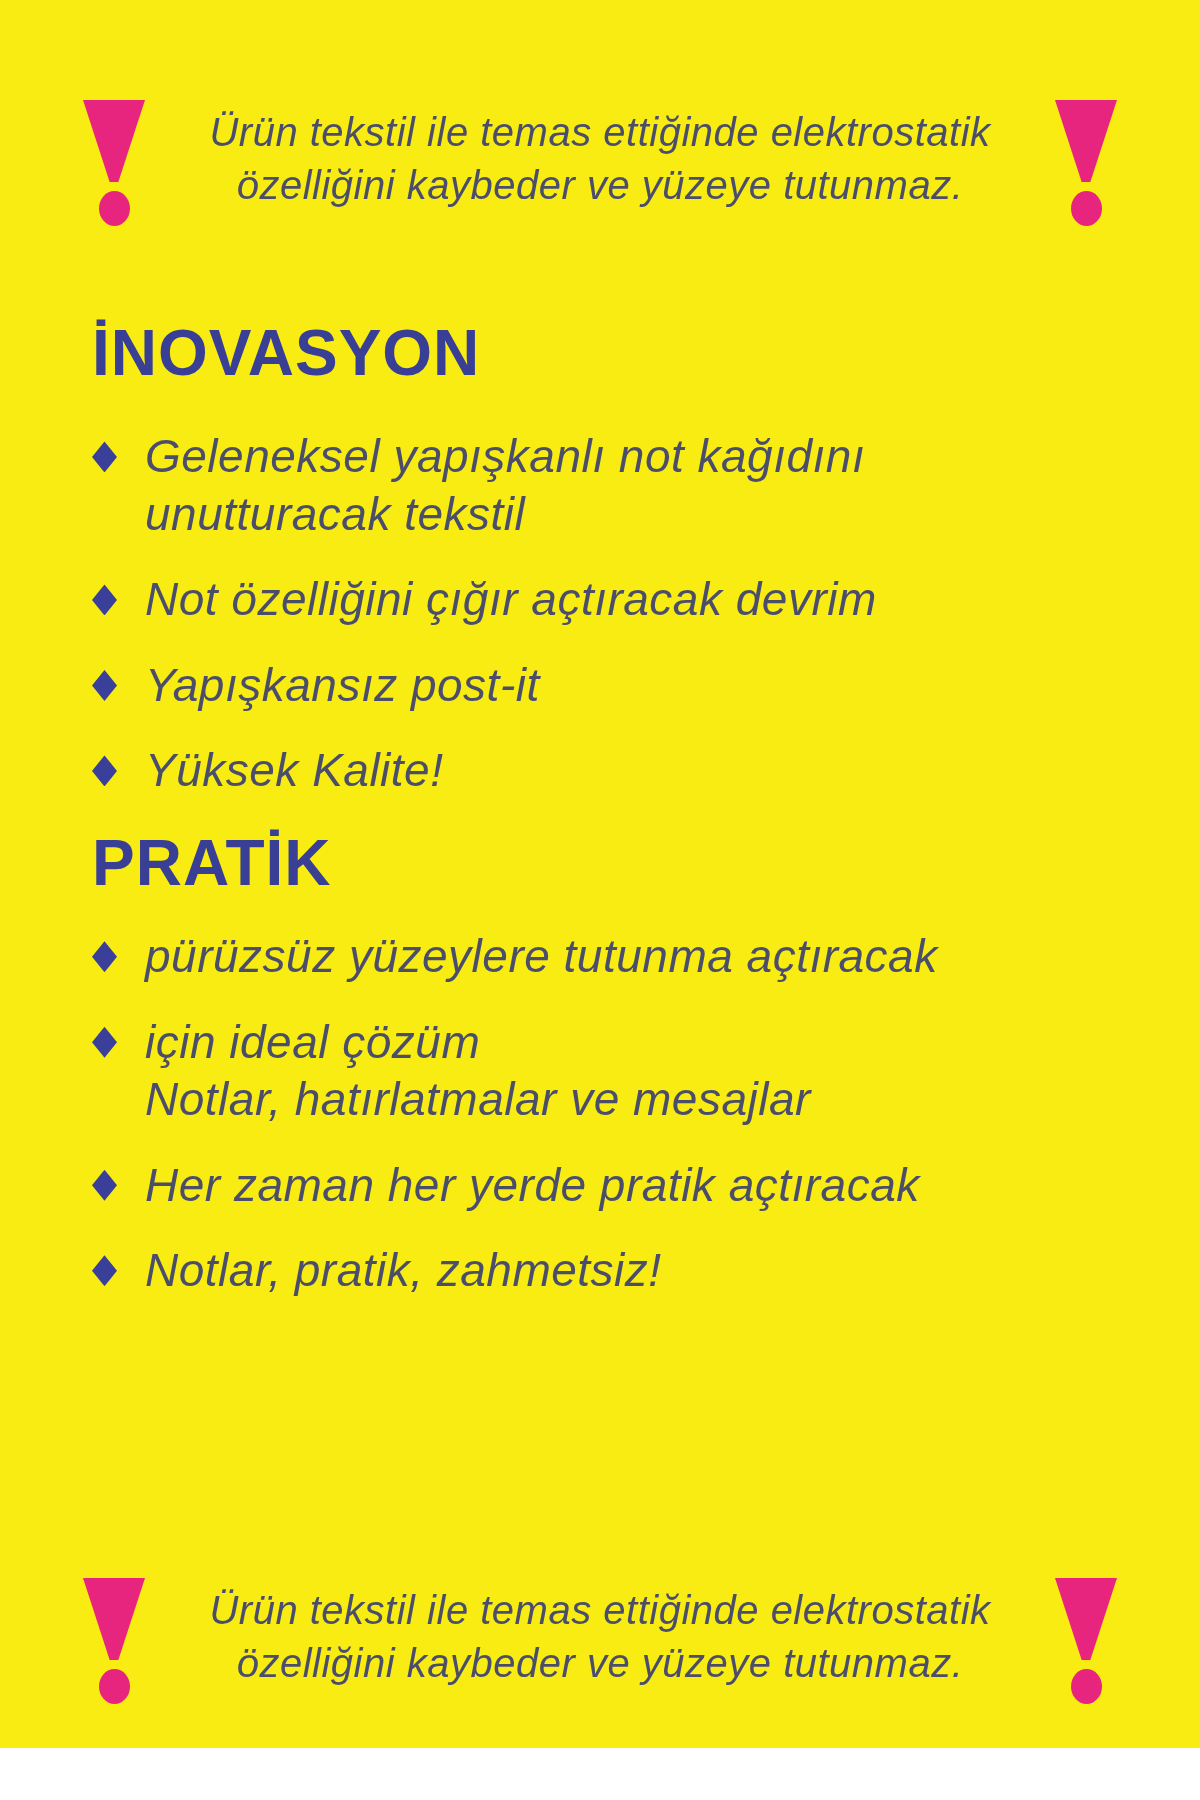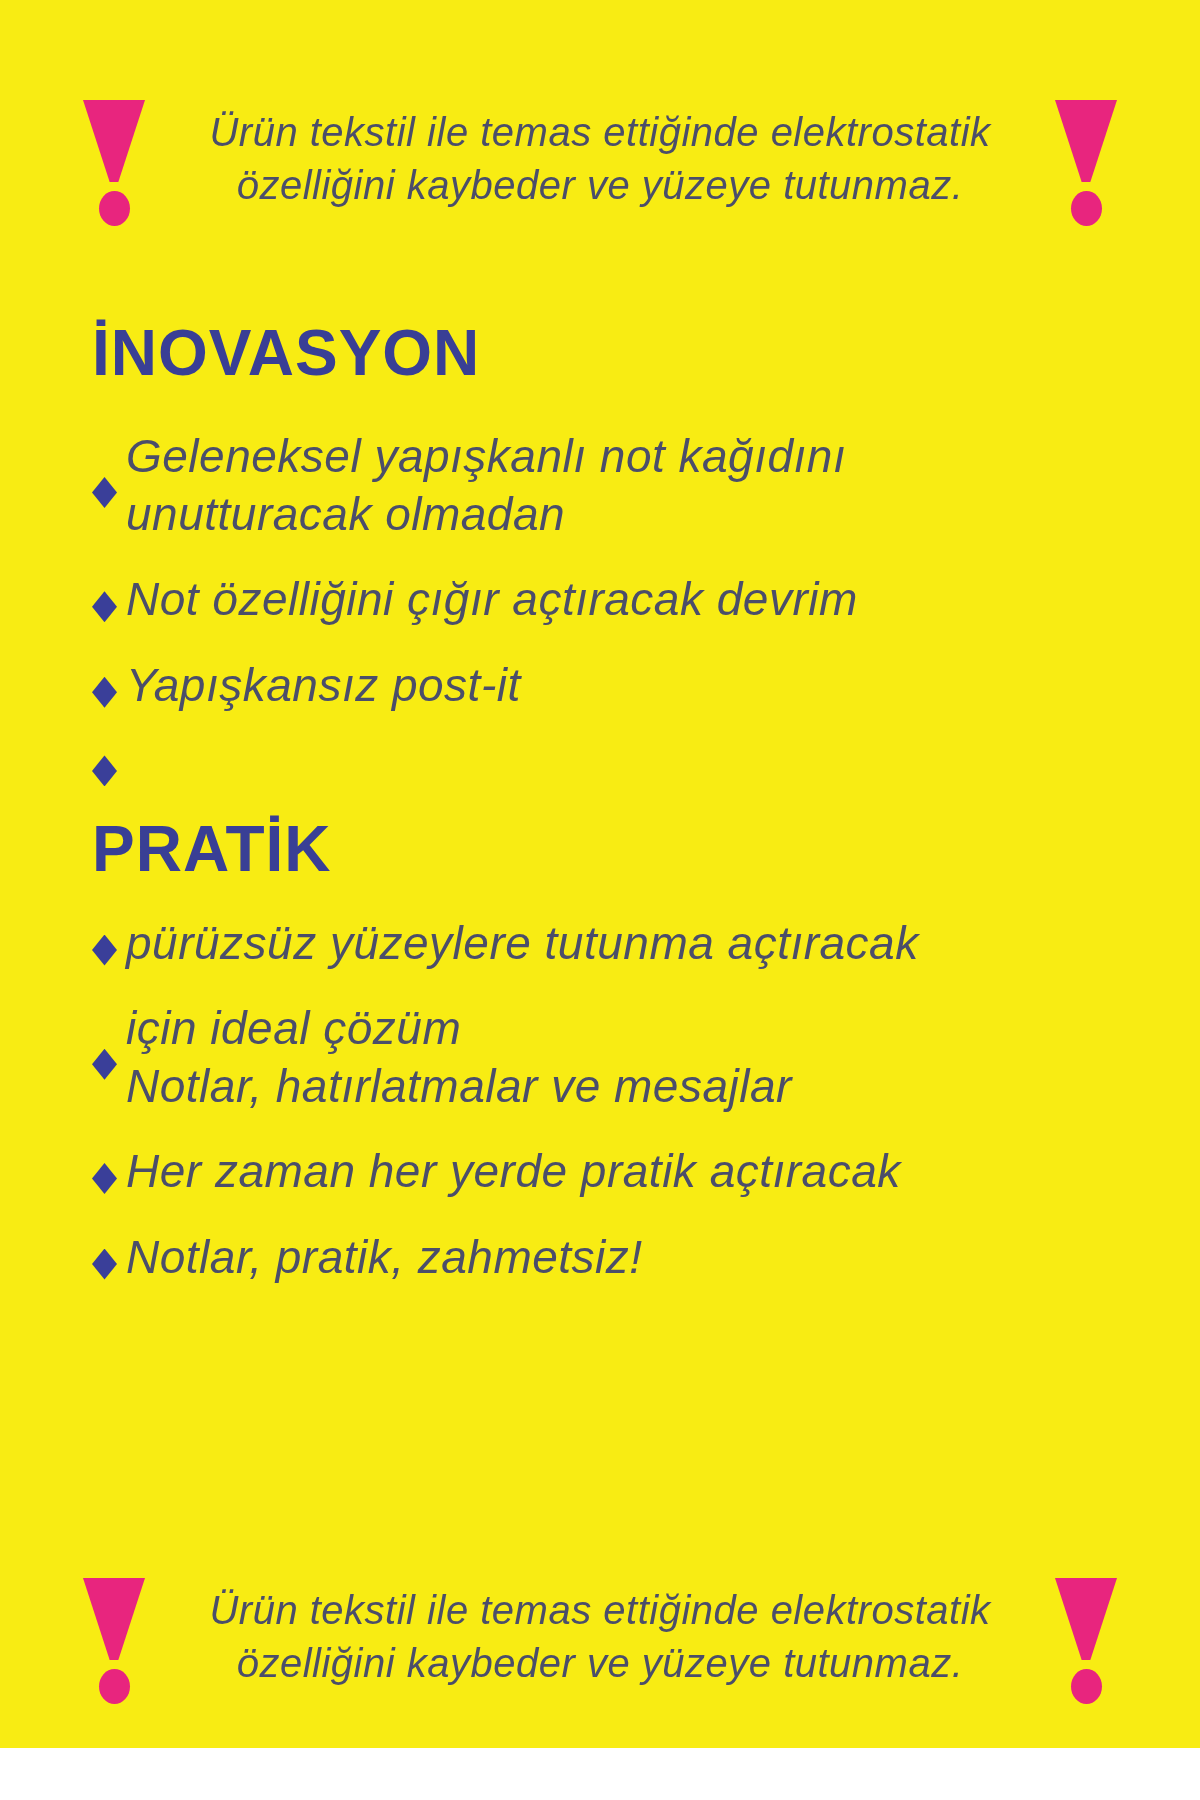--- a/index.html
+++ b/index.html
@@ -76,22 +76,22 @@
     margin-top: 6px;
     margin-bottom: 30px;
   }
   ul.feature-list {
     list-style: none;
     margin: 0 0 14px 0;
     padding: 0;
   }
   ul.feature-list li {
     display: flex;
-    align-items: center;
-    gap: 9px;
+    align-items: flex-start;
+    gap: 28px;
     margin-bottom: 28px;
   }
   .diamond {
     flex: 0 0 auto;
     width: 25px;
     height: 31px;
     margin-top: 13px;
     background: #3A3F99;
     clip-path: polygon(50% 0, 100% 50%, 50% 100%, 0 50%);
   }
@@ -125,37 +125,40 @@
 
   <div class="content">
 
     <h1 class="section-heading">İNOVASYON</h1>
 
     <ul class="feature-list">
       <li>
         <span class="diamond"></span>
         <div class="li-text">
           <div>Geleneksel yapışkanlı not kağıdını</div>
-          <div>unutturacak olmadan</div>
+          <div>unutturacak tekstil</div>
         </div>
       </li>
       <li>
         <span class="diamond"></span>
         <div class="li-text">
           <div>Not özelliğini çığır açtıracak devrim</div>
         </div>
       </li>
       <li>
         <span class="diamond"></span>
         <div class="li-text">
           <div>Yapışkansız post-it</div>
         </div>
       </li>
       <li>
         <span class="diamond"></span>
+        <div class="li-text">
+          <div>Yüksek Kalite!</div>
+        </div>
       </li>
     </ul>
 
     <h1 class="section-heading second">PRATİK</h1>
 
     <ul class="feature-list">
       <li>
         <span class="diamond"></span>
         <div class="li-text">
           <div>pürüzsüz yüzeylere tutunma açtıracak</div>

